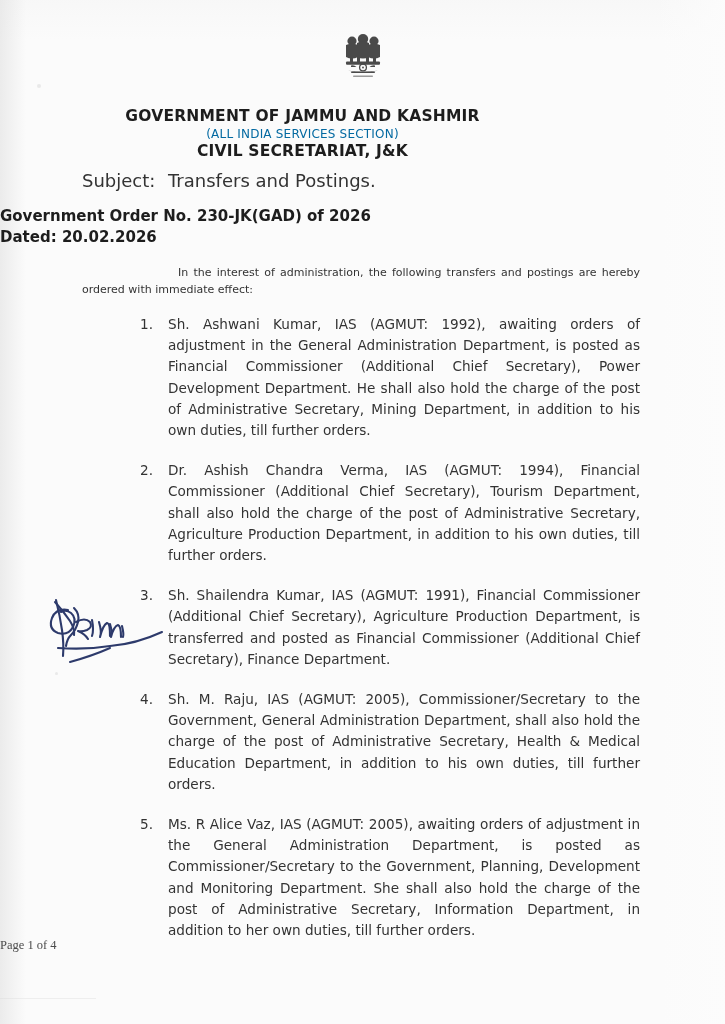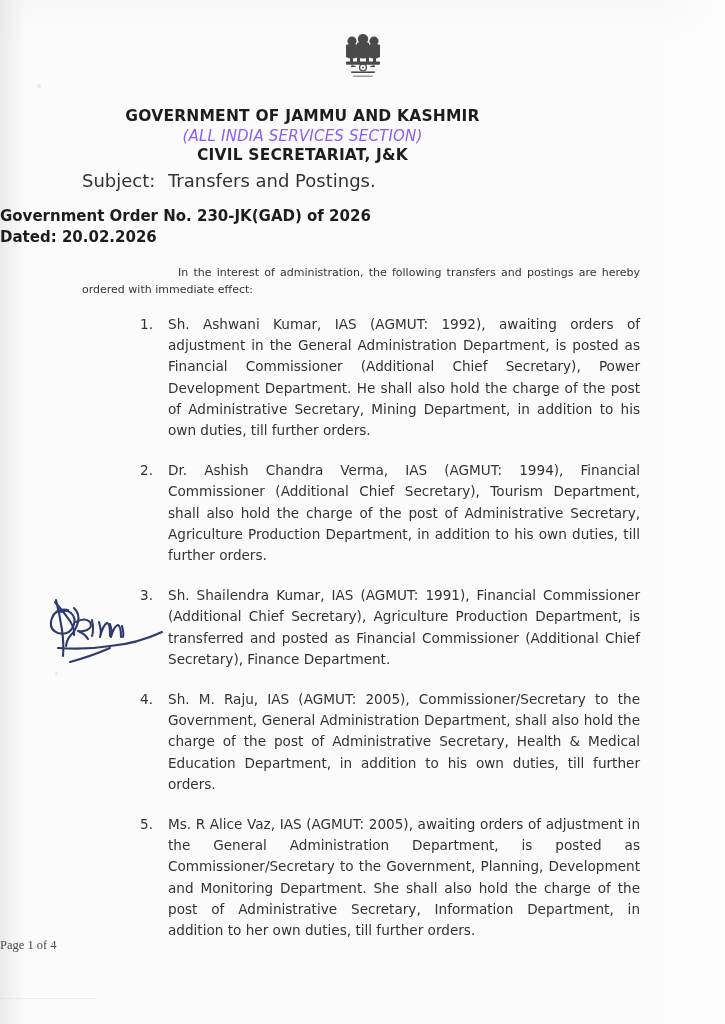--- a/index.html
+++ b/index.html
@@ -63,23 +63,22 @@
     display: block;
     letter-spacing: .2px;
   }
   .masthead .b {
     font-weight: bold;
     font-size: 15.5px;
     color: #1d1d1d;
   }
   .masthead .r {
     font-weight: normal;
-    font-size: 15px;
-    color: #8b5cf6;
-    font-style: italic;
+    font-size: 12px;
+    color: #0369a1;
   }
 
   
   .subject-row {
     position: absolute;
     top: 170px;
     left: 82px;
     width: 560px;
     font-size: 18px;
     color: #333;

